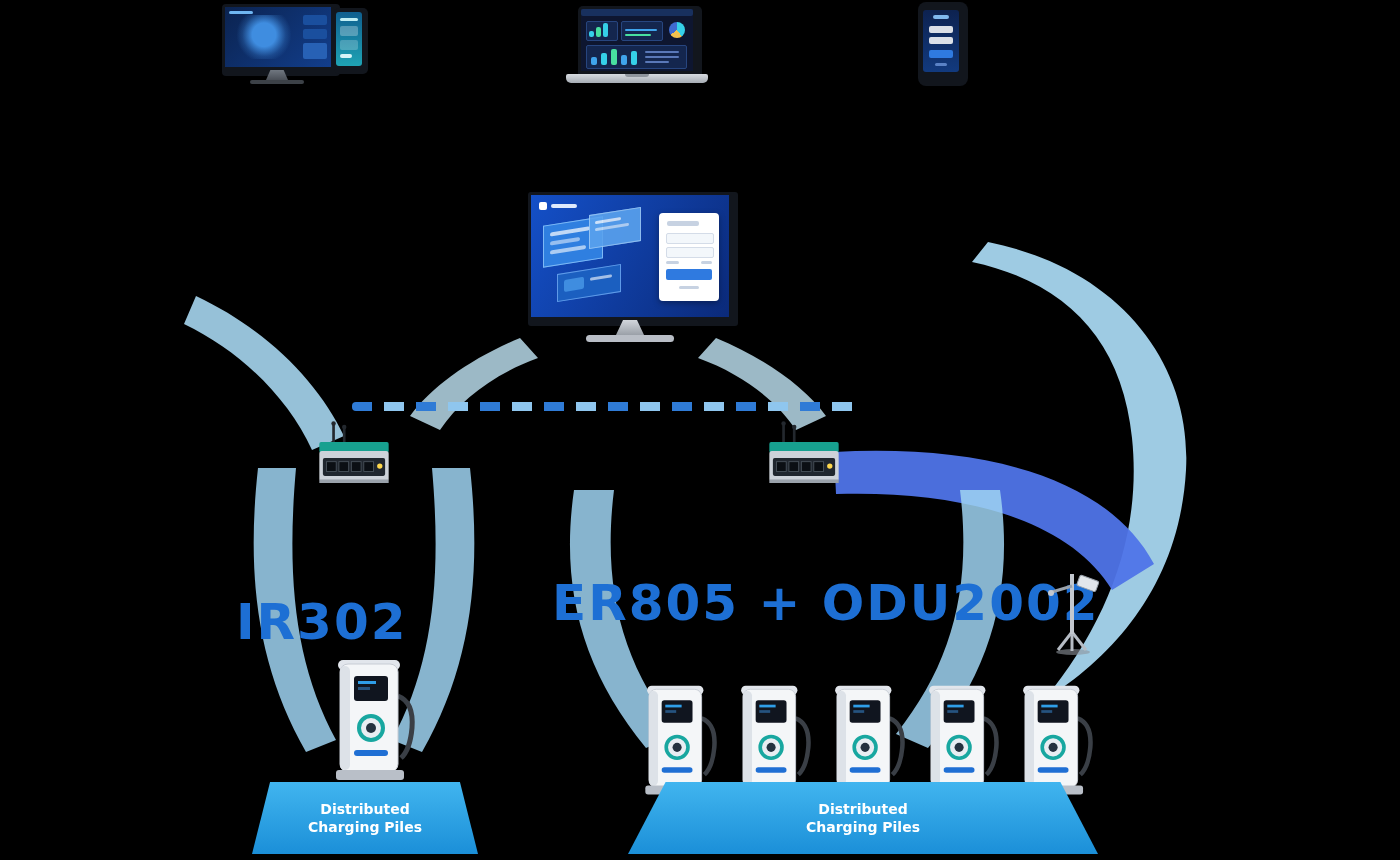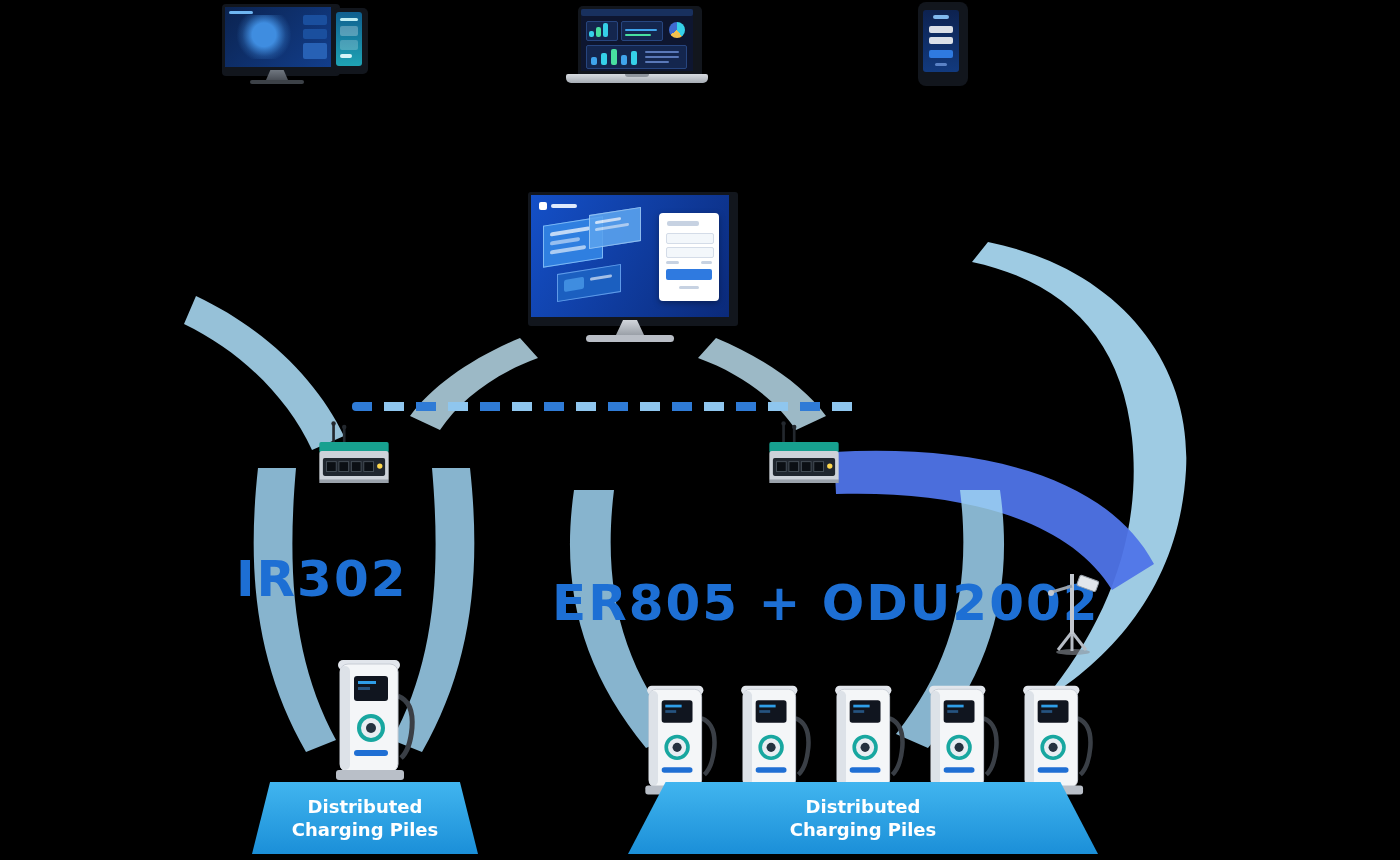--- a/index.html
+++ b/index.html
@@ -13,21 +13,21 @@
       #2f7bd6 0 20px, transparent 20px 32px,
       #8fc6ee 32px 52px, transparent 52px 64px);}
 
   
   .product-name{font-weight:bold;font-size:50px;color:#1d6fd4;letter-spacing:2px;white-space:nowrap;}
 
   
   .platform{clip-path:polygon(8% 0,92% 0,100% 100%,0 100%);
     background:linear-gradient(180deg,#41b5ef,#1b8fd8);
     display:flex;flex-direction:column;align-items:center;justify-content:center;
-    color:#fff;font-weight:bold;font-size:18px;line-height:1.3;text-align:center;}
+    color:#fff;font-weight:bold;font-size:14px;line-height:1.3;text-align:center;}
 
   .piles{display:flex;align-items:flex-end;}
   .piles-left svg{width:104px;height:130px;display:block;}
   .piles-right svg{width:96px;height:118px;display:block;margin-left:-2px;}
 
   
   .bezel{background:#12161d;border-radius:4px;}
   .screen{position:absolute;overflow:hidden;}
   .bar{position:absolute;border-radius:2px;}
 </style>
@@ -164,21 +164,21 @@
     <rect x="6" y="36" width="78" height="34" rx="3" fill="#cdd2d9"></rect>
     <rect x="10" y="44" width="70" height="20" rx="2" fill="#20262e"></rect>
     <rect x="14" y="48" width="11" height="11" fill="#0b0f14" stroke="#49525c"></rect>
     <rect x="28" y="48" width="11" height="11" fill="#0b0f14" stroke="#49525c"></rect>
     <rect x="42" y="48" width="11" height="11" fill="#0b0f14" stroke="#49525c"></rect>
     <rect x="56" y="48" width="11" height="11" fill="#0b0f14" stroke="#49525c"></rect>
     <circle cx="74" cy="53" r="3" fill="#ffd84d"></circle>
     <rect x="6" y="68" width="78" height="4" fill="#9aa2ab"></rect>
   </svg>
 
-  <div class="abs product-name" style="left:236px;top:550px">IR302</div>
+  <div class="abs product-name" style="left:236px;top:593px">IR302</div>
   <div class="abs product-name" style="left:552px;top:574px">ER805 + ODU2002</div>
 
   <svg class="abs" style="left:1038px;top:566px" width="70" height="90" viewBox="0 0 70 90">
     <ellipse cx="35" cy="86" rx="17" ry="3" fill="#8d949c" opacity="0.6"></ellipse>
     <line x1="34" y1="66" x2="20" y2="84" stroke="#b6bcc4" stroke-width="3"></line>
     <line x1="34" y1="66" x2="48" y2="84" stroke="#b6bcc4" stroke-width="3"></line>
     <line x1="34" y1="66" x2="34" y2="85" stroke="#b6bcc4" stroke-width="3"></line>
     <rect x="32" y="8" width="4" height="60" fill="#c3c8cf"></rect>
     <line x1="14" y1="26" x2="34" y2="20" stroke="#9aa2ab" stroke-width="3"></line>
     <circle cx="13" cy="27" r="3" fill="#c3c8cf"></circle>

